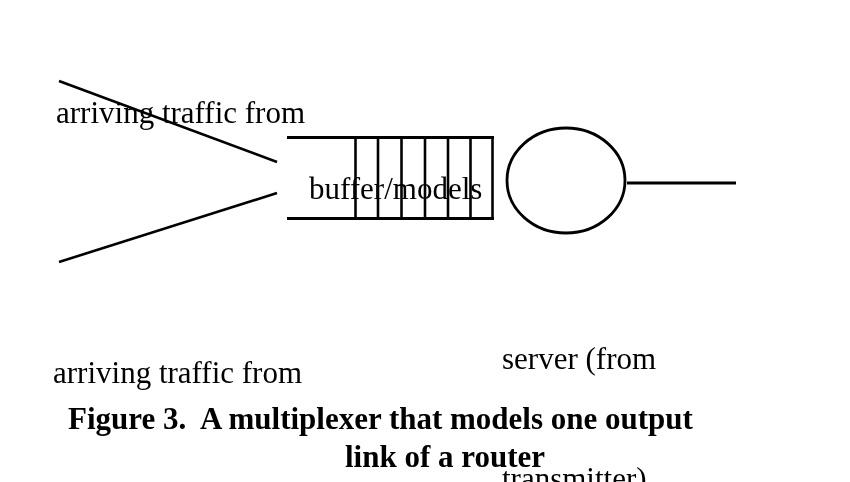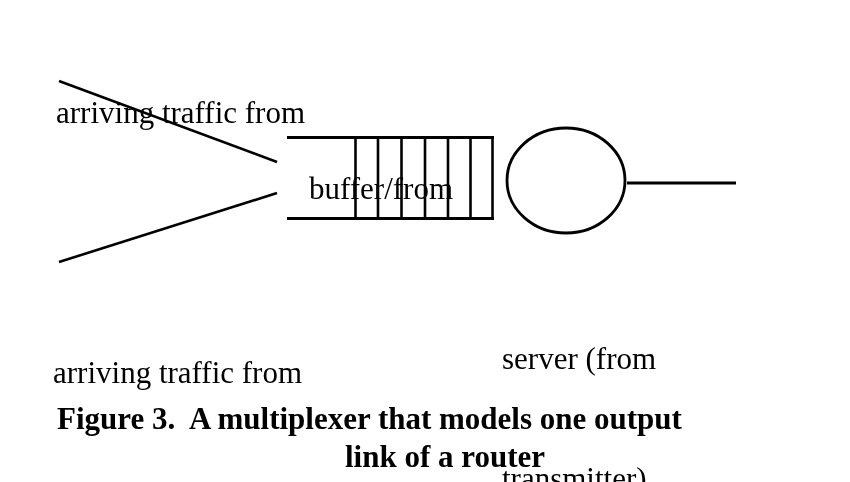--- a/index.html
+++ b/index.html
@@ -35,21 +35,21 @@
   .label-server      { left: 502px; top: 259px; line-height: 40px; }
   .label-connection2 { left: 53px;  top: 265px; }
   .caption-line {
     position: absolute;
     font-size: 31px;
     line-height: 38px;
     font-weight: bold;
     white-space: pre;
     color: #000000;
   }
-  .caption-line1 { left: 57px;  top: 400px; }
+  .caption-line1 { left: 68px;  top: 400px; }
   .caption-line2 { left: 345px; top: 438px; }
 </style>
 </head>
 <body>
 
 <div class="canvas">
 
   <svg class="diagram-svg" viewBox="0 0 850 482">
 
     <line x1="59" y1="81" x2="277" y2="162" stroke="#000000" stroke-width="2.6"></line>
@@ -70,21 +70,21 @@
     <ellipse cx="566" cy="180.5" rx="59" ry="52.5" fill="none" stroke="#000000" stroke-width="2.8"></ellipse>
 
     <line x1="627" y1="183" x2="768" y2="183" stroke="#000000" stroke-width="2.8"></line>
   </svg>
 
   <div class="label label-connection1">
     <div>arriving traffic from</div>
   </div>
 
   <div class="label label-buffer">
-    <div>buffer/from</div>
+    <div>buffer/models</div>
   </div>
 
   <div class="label label-server">
     <div>server (from</div>
     <div>transmitter)</div>
   </div>
 
   <div class="label label-connection2">
     <div>arriving traffic from</div>
     <div>connection 2</div>

